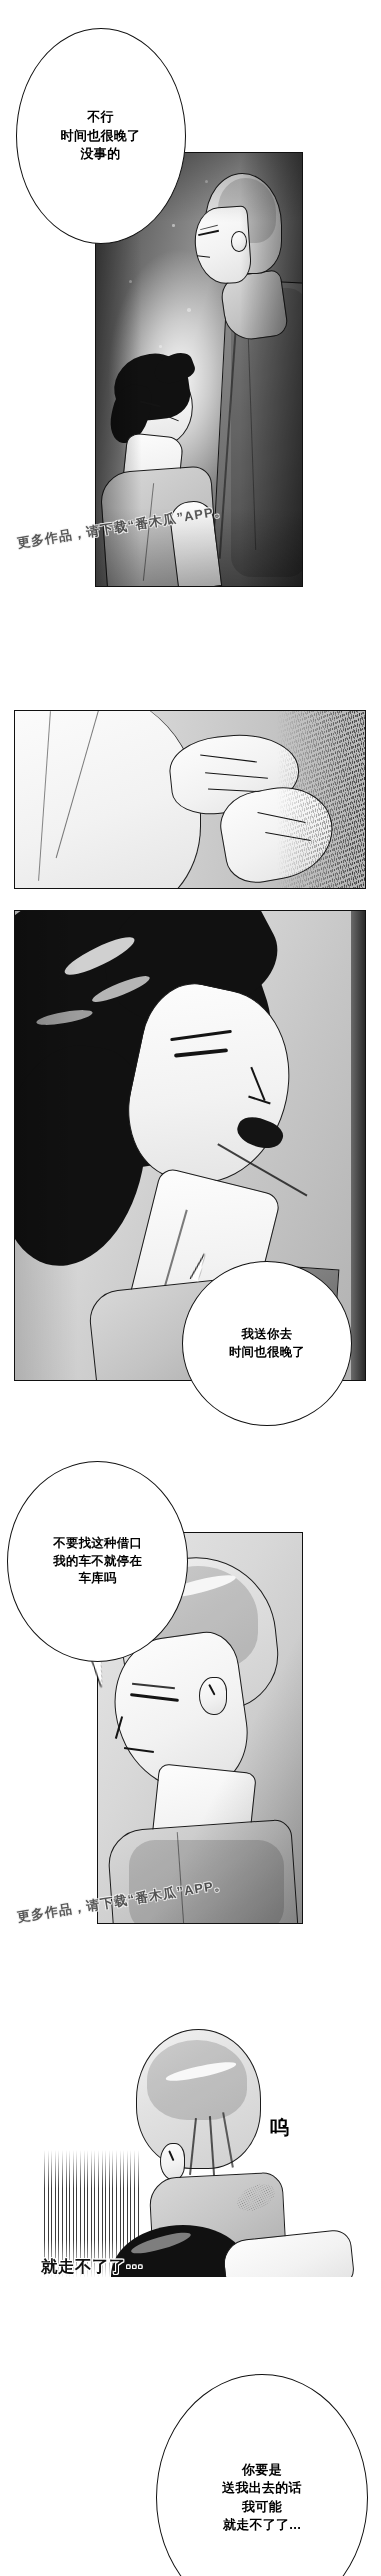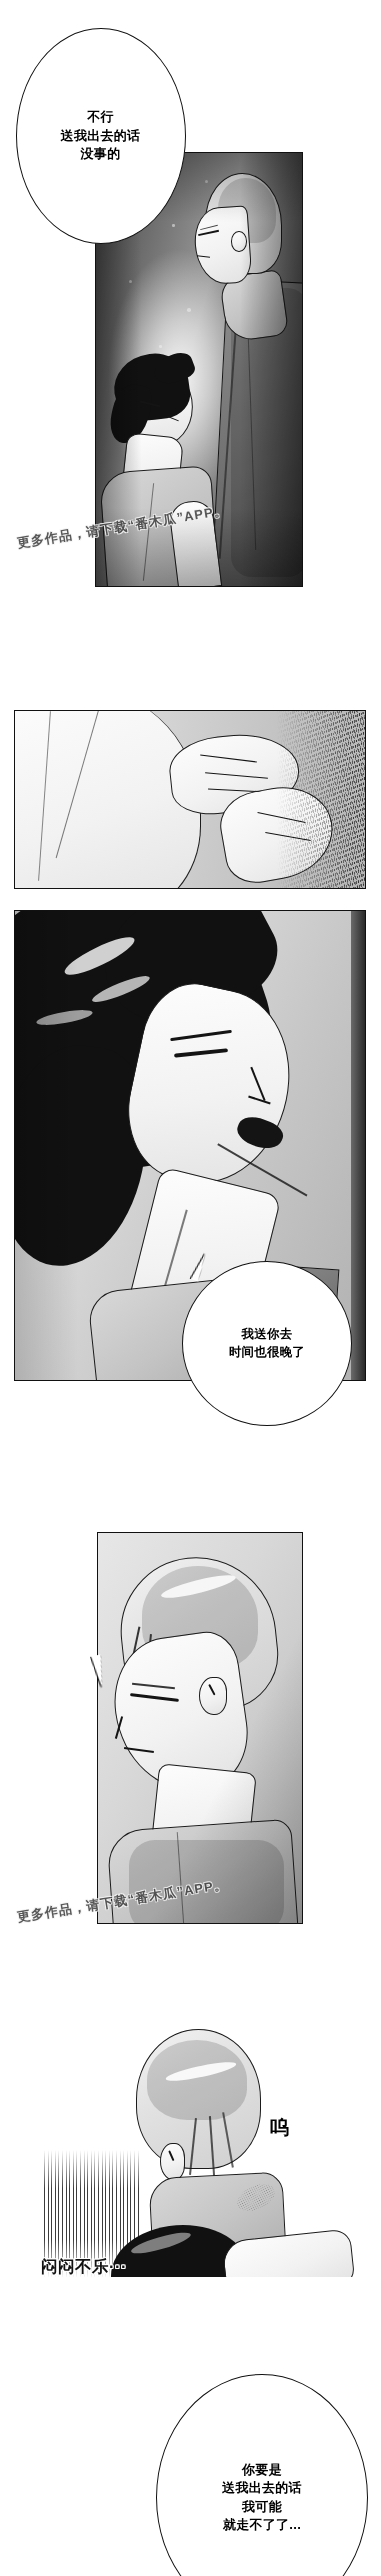--- a/index.html
+++ b/index.html
@@ -210,21 +210,21 @@
     <div class="skin" style="left:77px; top:348px; width:44px; height:88px; border-radius:20.6px 20.6px 0 0; transform:rotate(-7deg);"></div>
 
     <div class="art" style="background:linear-gradient(to right, rgba(0,0,0,.42) 0%, transparent 22%, transparent 70%, rgba(0,0,0,.5) 100%); pointer-events:none;"></div>
     <div class="art" style="background:linear-gradient(to bottom, rgba(0,0,0,.3) 0%, transparent 16%, transparent 82%, rgba(0,0,0,.28) 100%); pointer-events:none;"></div>
   </div>
 
   <div class="watermark" style="left:15.5px; top:518px;">更多作品，请下载“番木瓜”APP。</div>
 
   <div class="bubble" style="left:15.5px; top:28px; width:170px; height:216px;">
     <div class="txt" style="font-size:13px;">不行
-送我出去的话
+时间也很晚了
 没事的</div>
   </div>
 
   <div class="panel" style="left:14.4px; top:710px; width:352px; height:179px;">
     <div class="art grad-soft"></div>
 
     <div class="skin" style="left:-20.6px; top:-20.6px; width:206px; height:227px; border-radius:0 55% 40% 0; border-width:0 1px 1px 0;"></div>
     <div class="ink" style="left:29px; top:0px; width:1px; height:170px; transform:rotate(4deg); opacity:.5;"></div>
     <div class="ink" style="left:62px; top:-5.2px; width:1px; height:155px; transform:rotate(16deg); opacity:.55;"></div>
 
@@ -301,20 +301,25 @@
     <div class="ink" style="left:108px; top:156px; width:12.4px; height:1.5px; border-radius:1px; transform:rotate(62deg);"></div>
 
     <div class="skin" style="left:56px; top:235px; width:98px; height:98px; border-radius:10.3px; transform:rotate(6deg);"></div>
     <div class="cloth" style="left:12.4px; top:292px; width:185px; height:113px; border-radius:36px 17.5px 0 0; transform:rotate(-4deg);"></div>
     <div class="tone fine" style="left:31px; top:307px; width:155px; height:93px; border-radius:26px;"></div>
     <div class="ink" style="left:82px; top:299px; width:1px; height:93px; transform:rotate(-4deg); opacity:.5;"></div>
 
     <div class="art" style="background:linear-gradient(to bottom right, transparent 62%, rgba(0,0,0,.25) 100%); pointer-events:none;"></div>
   </div>
 
+  <div class="bubble" style="left:7.2px; top:1461px; width:181px; height:201px;">
+    <div class="txt" style="font-size:12.4px;">不要找这种借口
+我的车不就停在
+车库吗</div>
+  </div>
   <div class="tail" style="left:95px; top:1655px; border-left:3.1px solid transparent; border-right:7.2px solid transparent; border-top:33px solid #fff; filter:drop-shadow(-0.5px 0 0 #111) drop-shadow(0.5px 0 0 #111); transform:rotate(-14deg);"></div>
 
   <div class="watermark" style="left:15.5px; top:1892px;">更多作品，请下载“番木瓜”APP。</div>
 
   <div class="panel noborder white-bg" style="left:0px; top:2020px; width:381px; height:258px;">
     <div class="art white-bg"></div>
 
     <div class="gloomlines" style="left:44px; top:130px; width:97px; height:128px;"></div>
 
     <div class="hair-light" style="left:136px; top:9.3px; width:125px; height:140px; border-radius:52% 52% 44% 46%;"></div>
@@ -330,21 +335,21 @@
     <div class="cloth" style="left:151px; top:155px; width:134px; height:103px; border-radius:28px 20.6px 0 0; transform:rotate(-3deg);"></div>
     <div class="tone" style="left:236px; top:166px; width:40px; height:23px; border-radius:50%; transform:rotate(-24deg);"></div>
 
     <div class="hair-dark" style="left:111px; top:205px; width:139px; height:98px; border-radius:52% 48% 30% 36%;"></div>
     <div style="position:absolute; left:130px; top:217px; width:62px; height:12.4px; background:#d8d8d8; border-radius:50%; transform:rotate(-16deg); opacity:.55;"></div>
 
     <div class="skin" style="left:224px; top:215px; width:129px; height:57px; border-radius:25px 17.5px 17.5px 25px; transform:rotate(-6deg);"></div>
   </div>
 
   <div class="sfx" style="left:270px; top:2117px; font-size:19px;">呜</div>
-  <div class="sfx outline" style="left:41px; top:2257px; font-size:16.5px; letter-spacing:0.5px;">闷闷不乐···</div>
+  <div class="sfx outline" style="left:41px; top:2257px; font-size:16.5px; letter-spacing:0.5px;">就走不了了···</div>
 
   <div class="panel noborder white-bg" style="left:0px; top:2277px; width:381px; height:330px;">
     <div class="art white-bg"></div>
   </div>
 
   <div class="bubble" style="left:156px; top:2374px; width:212px; height:247px;">
     <div class="txt" style="font-size:13px;">你要是
 送我出去的话
 我可能
 就走不了了...</div>

